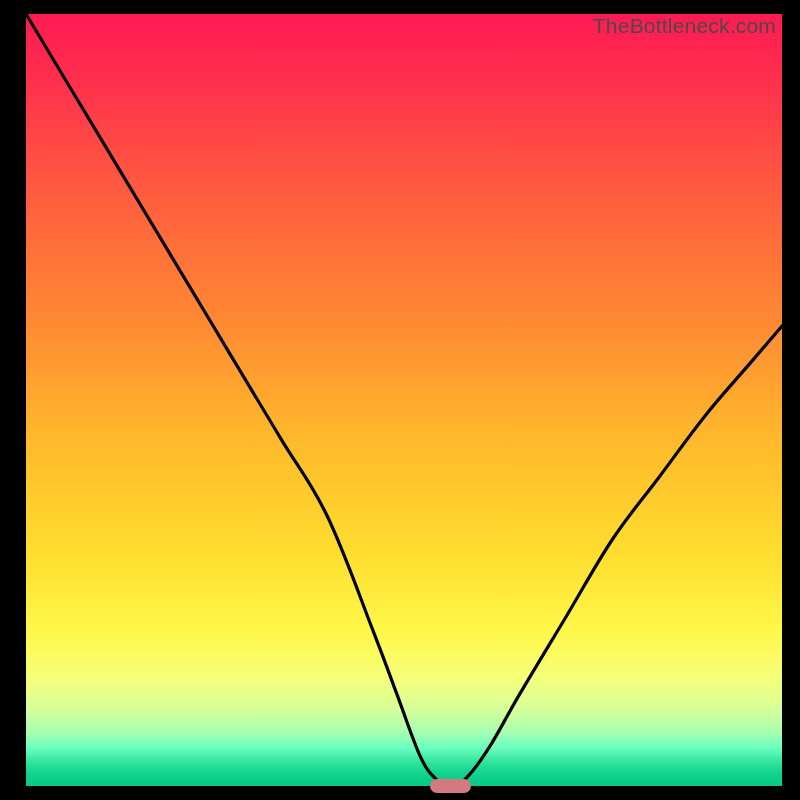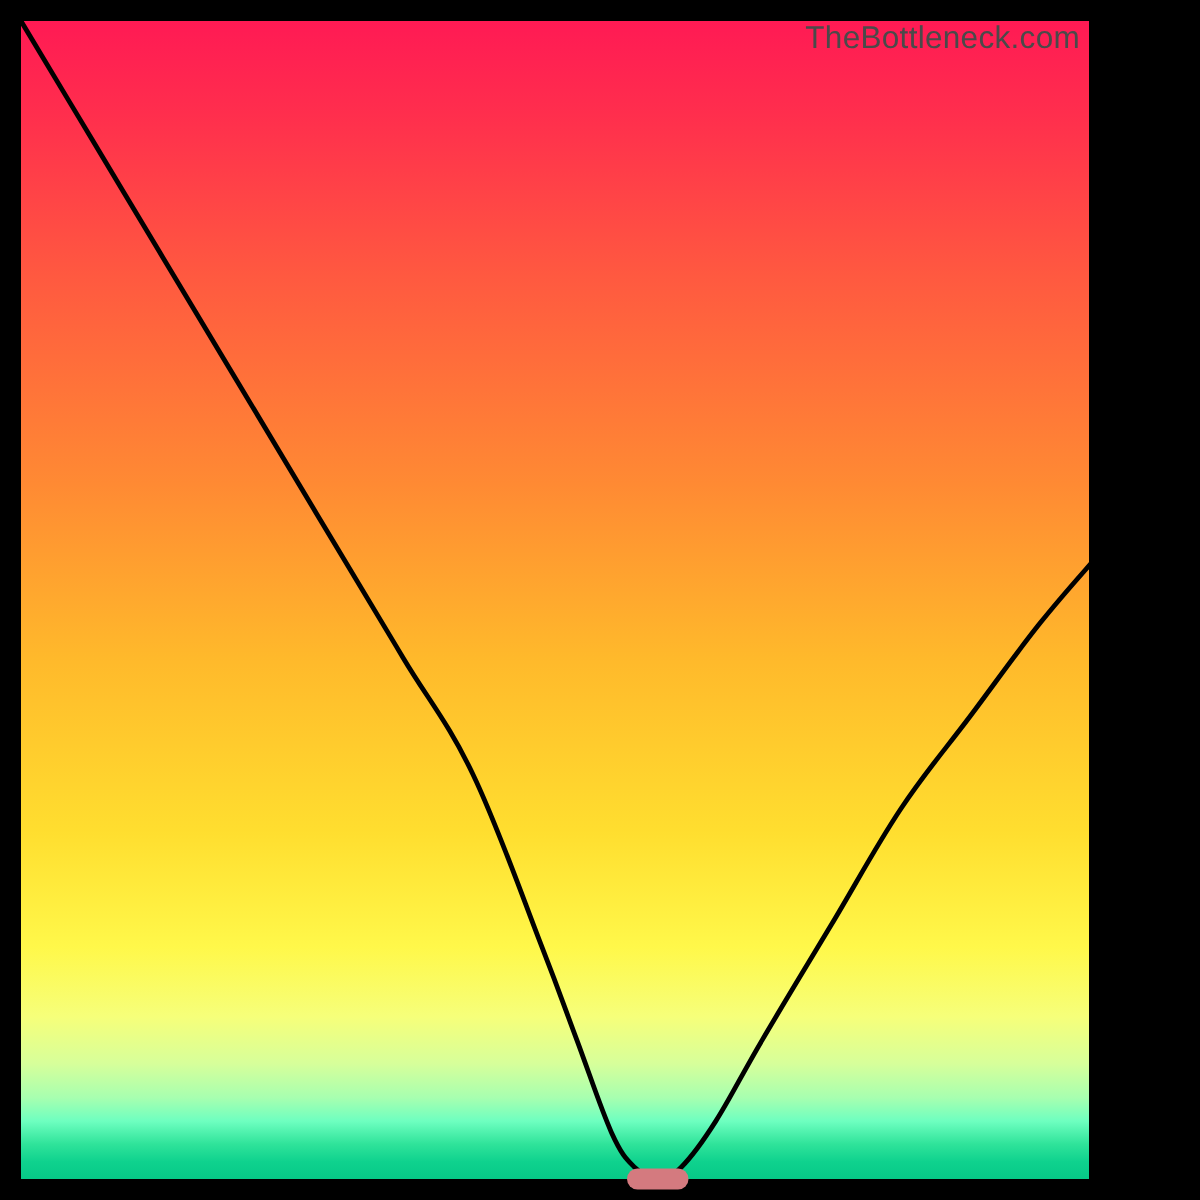--- a/index.html
+++ b/index.html
@@ -12,41 +12,42 @@
     font-family: Arial, Helvetica, sans-serif;
   }
   .frame {
     position: relative;
     width: 800px;
     height: 800px;
     background: #000;
   }
   .plot {
     position: absolute;
-    left: 14px;
+    left: 26px;
     top: 14px;
     width: 712px;
     height: 772px;
     background: linear-gradient(
       to bottom,
       #ff1a54 0%,
       #ff2e4d 8%,
       #ff5940 22%,
       #ff8a33 40%,
       #ffb92b 55%,
       #ffde2f 70%,
       #fff84a 80%,
       #f6ff7a 86%,
       #d7ff9a 90%,
       #a7ffb0 93%,
       #6effc0 95%,
       #2fe39a 97%,
       #0fd28e 98.5%,
       #06c987 100%
     );
+    padding-left: 44px;
   }
   .watermark {
     position: absolute;
     top: 0px;
     right: 6px;
     font-size: 21px;
     font-weight: 500;
     color: #4a4a4a;
     letter-spacing: 0.2px;
   }

